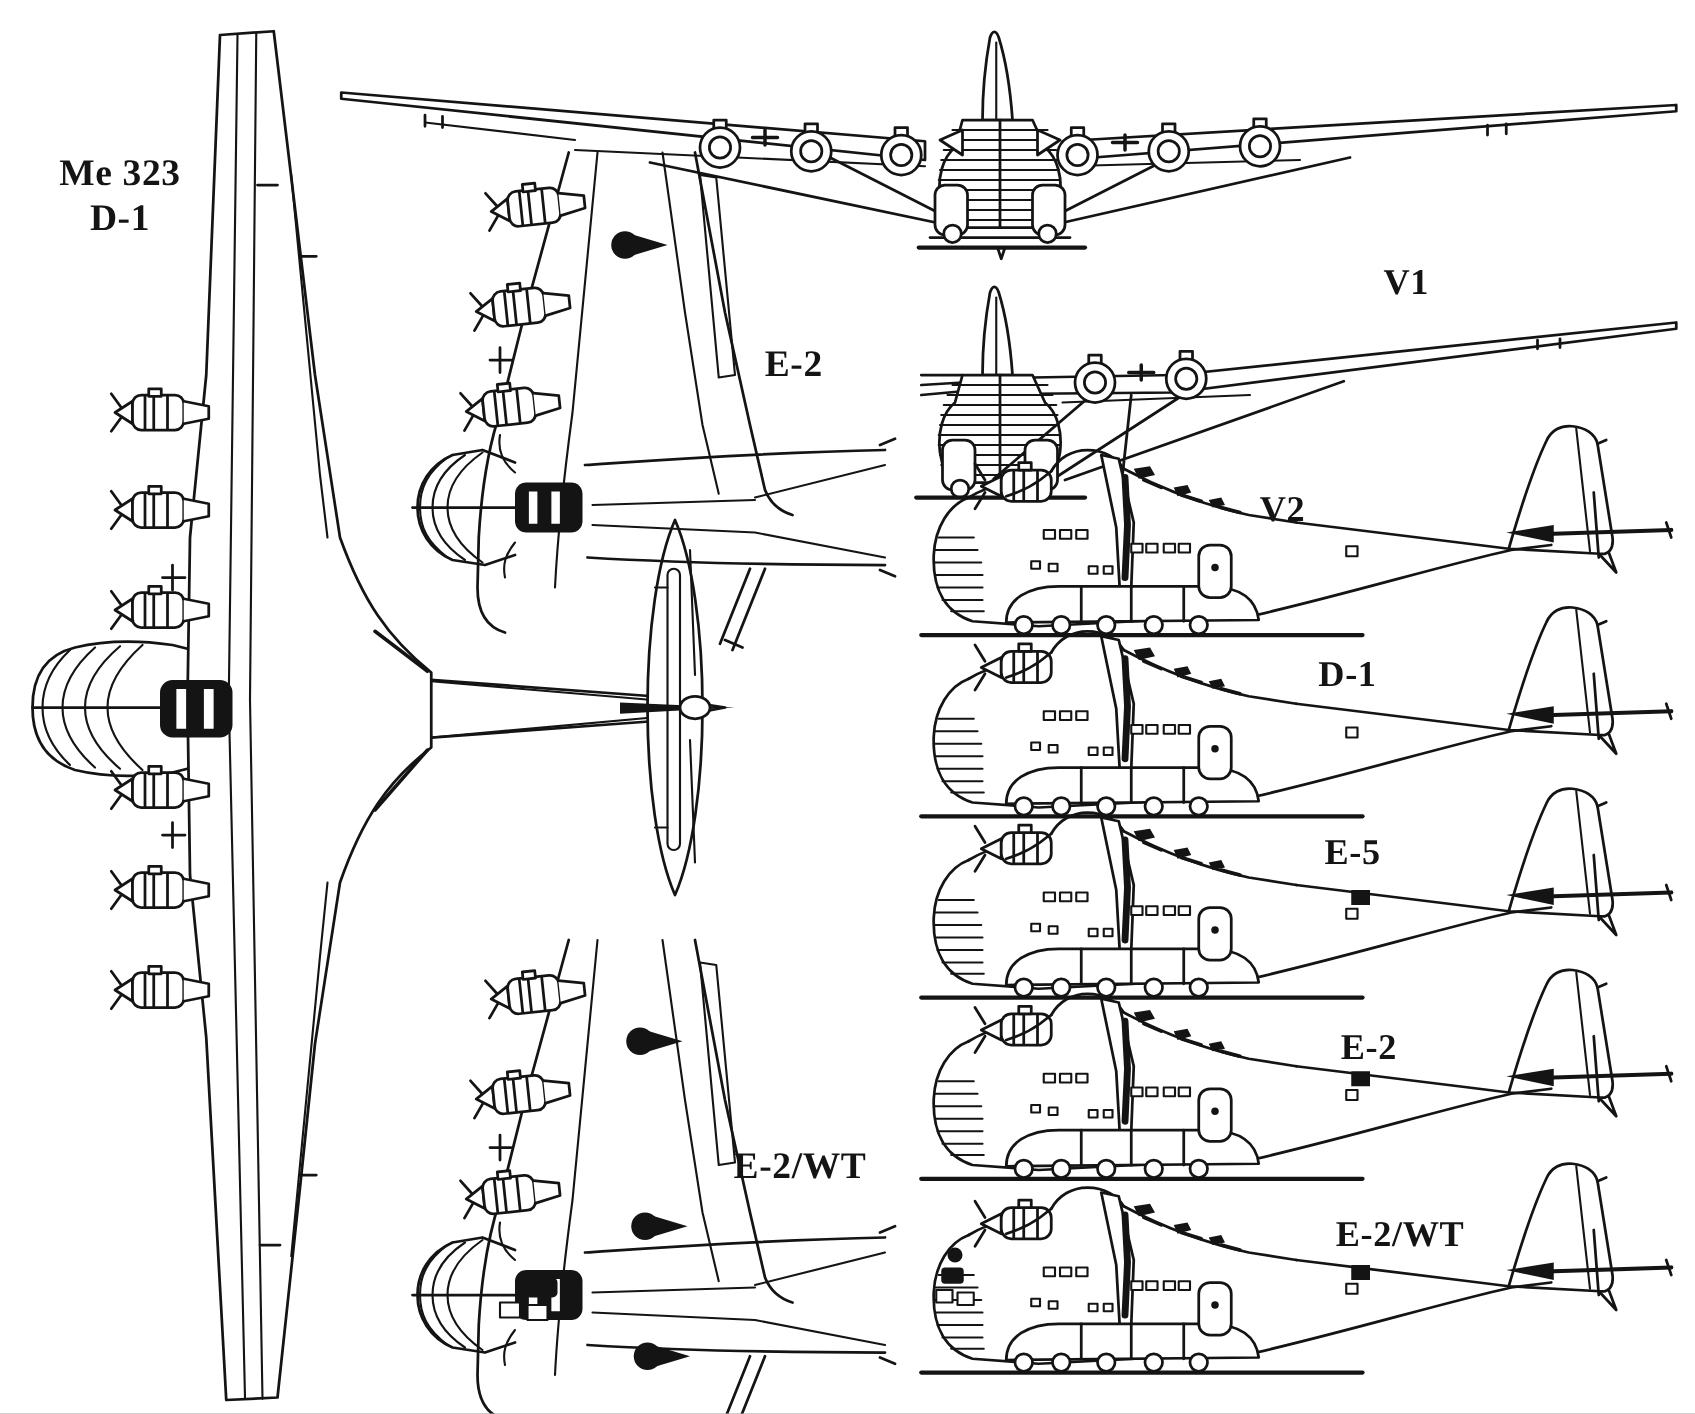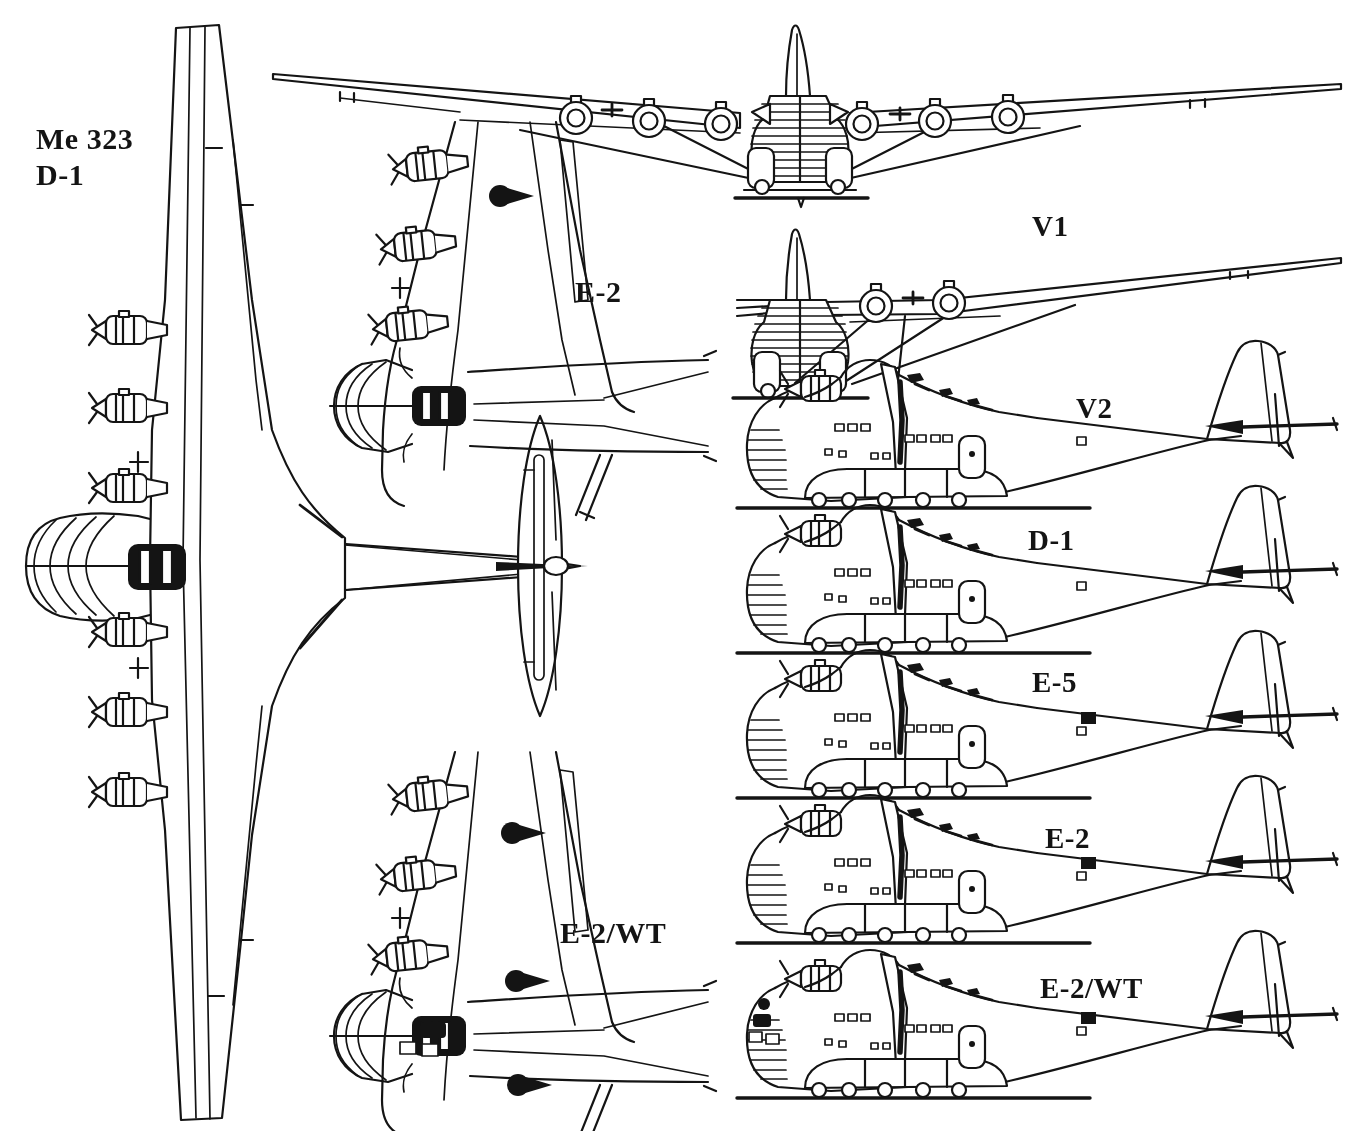--- a/index.html
+++ b/index.html
@@ -9,29 +9,29 @@
   svg *{fill:none;stroke:var(--ink);stroke-width:2.2;stroke-linecap:round;stroke-linejoin:round;}
   svg .f{fill:var(--ink);stroke:none;}
   svg .w{fill:#fff;}
   svg .wf{fill:#fff;stroke:var(--ink);}
   svg .wh{fill:#fff;stroke:var(--ink);}
   svg .thick{stroke-width:3.4;}
   svg .med{stroke-width:2.8;}
   svg .thin{stroke-width:1.7;}
   svg .core{stroke-width:5.5;}
   .lbl{position:absolute;font-family:"Liberation Serif",serif;font-weight:700;color:var(--ink);
-       white-space:nowrap;letter-spacing:.5px;}
+       text-align:center;white-space:nowrap;letter-spacing:.5px;}
   .lbl.big{font-size:30px;}
   .lbl.side{font-size:29px;}
   #lbl-plan-1{left:36px;top:122px;width:120px;}
   #lbl-plan-2{left:36px;top:158px;width:120px;}
   #lbl-e2-plan{left:575px;top:275px;width:120px;}
   #lbl-e2wt-plan{left:560px;top:916px;width:160px;}
-  #lbl-v1{left:1032px;top:210px;width:100px;}
-  #lbl-v2{left:1076px;top:392px;width:100px;}
+  #lbl-v1{left:1075px;top:210px;width:100px;}
+  #lbl-v2{left:976px;top:392px;width:100px;}
   #lbl-d1{left:1028px;top:524px;width:100px;}
   #lbl-e1{left:1032px;top:666px;width:100px;}
   #lbl-e2{left:1045px;top:822px;width:100px;}
   #lbl-e2wt{left:1040px;top:972px;width:160px;}
 </style>
 </head>
 <body>
 
 <div class="canvas">
 

